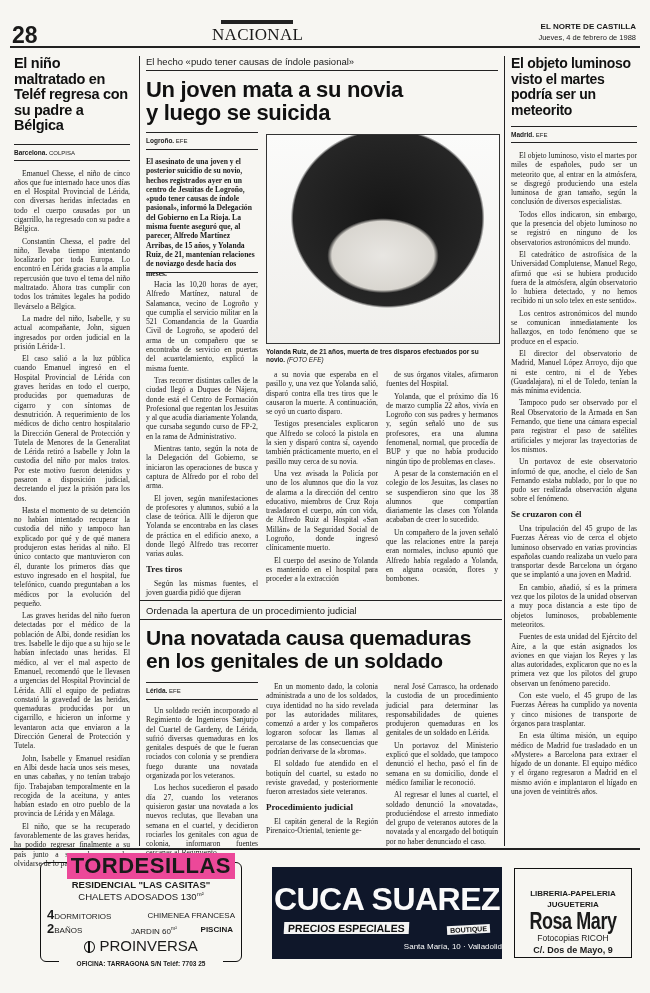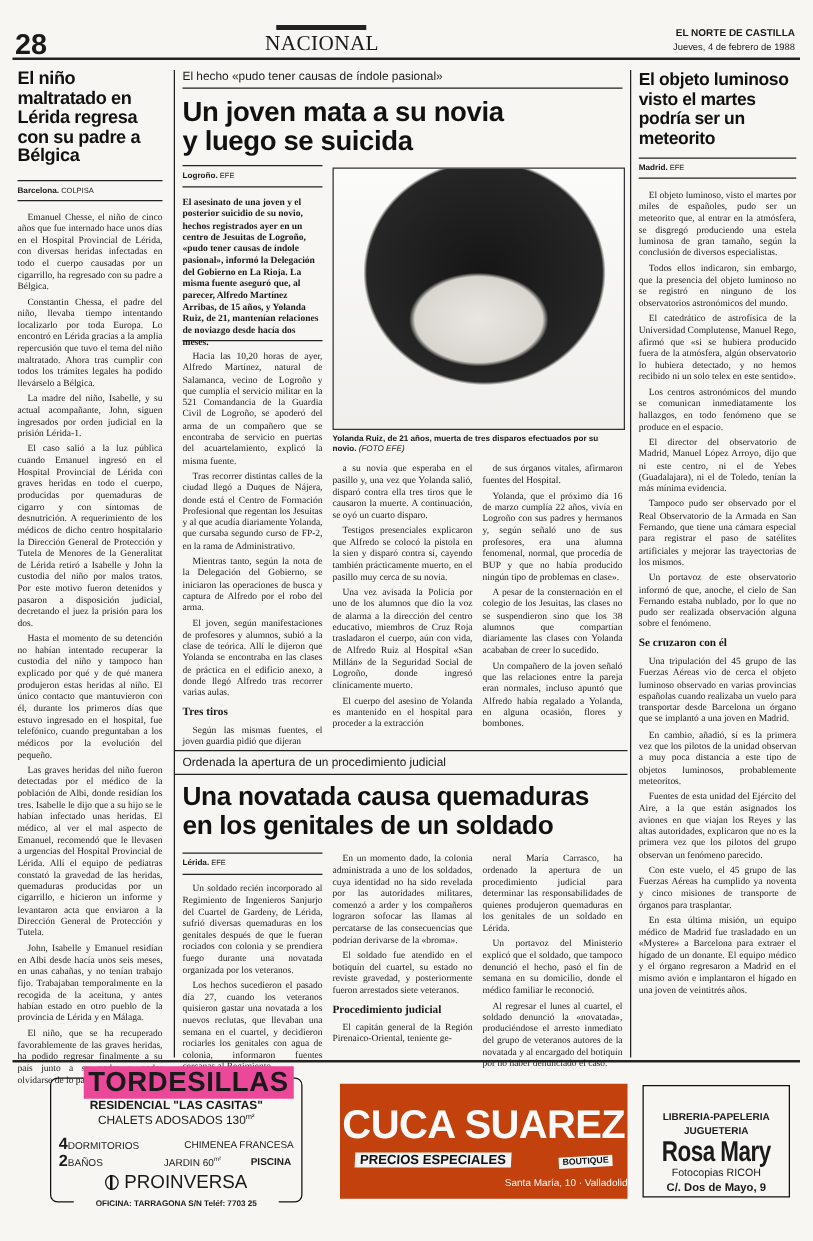--- a/index.html
+++ b/index.html
@@ -23,21 +23,21 @@
 <body>
 
 <div class="abs sans" style="left:12px;top:22px;font-size:23px;font-weight:bold;">28</div>
 <div class="abs" style="left:221px;top:20px;width:72px;height:4px;background:#222;"></div>
 <div class="abs serif" style="left:212px;top:25px;font-size:17px;letter-spacing:0.3px;">NACIONAL</div>
 <div class="abs sans" style="right:14px;top:22px;font-size:8px;font-weight:bold;">EL NORTE DE CASTILLA</div>
 <div class="abs sans" style="right:14px;top:33px;font-size:7.5px;">Jueves, 4 de febrero de 1988</div>
 <div class="rule" style="left:10px;top:46px;width:630px;height:1.5px;"></div>
 
 <div class="abs" style="left:14px;top:56px;width:116px;">
-  <div class="headline" style="font-size:14.5px;line-height:15.5px;">El niño maltratado en Lérida regresa con su padre a Bélgica</div>
+  <div class="headline" style="font-size:14.5px;line-height:15.5px;">El niño maltratado en Teléf regresa con su padre a Bélgica</div>
   <div style="border-top:1px solid #222;margin-top:10px;"></div>
   <div class="byline" style="margin:4px 0 4px 0;"><b>Barcelona.</b> <span>COLPISA</span></div>
   <div style="border-top:1px solid #222;margin-bottom:8px;"></div>
   <div class="body-text">
     <p>Emanuel Chesse, el niño de cinco años que fue internado hace unos días en el Hospital Provincial de Lérida, con diversas heridas infectadas en todo el cuerpo causadas por un cigarrillo, ha regresado con su padre a Bélgica.</p>
     <p>Constantin Chessa, el padre del niño, llevaba tiempo intentando localizarlo por toda Europa. Lo encontró en Lérida gracias a la amplia repercusión que tuvo el tema del niño maltratado. Ahora tras cumplir con todos los trámites legales ha podido llevárselo a Bélgica.</p>
     <p>La madre del niño, Isabelle, y su actual acompañante, John, siguen ingresados por orden judicial en la prisión Lérida-1.</p>
     <p>El caso salió a la luz pública cuando Emanuel ingresó en el Hospital Provincial de Lérida con graves heridas en todo el cuerpo, producidas por quemaduras de cigarro y con síntomas de desnutrición. A requerimiento de los médicos de dicho centro hospitalario la Dirección General de Protección y Tutela de Menores de la Generalitat de Lérida retiró a Isabelle y John la custodia del niño por malos tratos. Por este motivo fueron detenidos y pasaron a disposición judicial, decretando el juez la prisión para los dos.</p>
     <p>Hasta el momento de su detención no habían intentado recuperar la custodia del niño y tampoco han explicado por qué y de qué manera produjeron estas heridas al niño. El único contacto que mantuvieron con él, durante los primeros días que estuvo ingresado en el hospital, fue telefónico, cuando preguntaban a los médicos por la evolución del pequeño.</p>
     <p>Las graves heridas del niño fueron detectadas por el médico de la población de Albi, donde residían los tres. Isabelle le dijo que a su hijo se le habían infectado unas heridas. El médico, al ver el mal aspecto de Emanuel, recomendó que le llevasen a urgencias del Hospital Provincial de Lérida. Allí el equipo de pediatras constató la gravedad de las heridas, quemaduras producidas por un cigarrillo, e hicieron un informe y levantaron acta que enviaron a la Dirección General de Protección y Tutela.</p>
@@ -101,21 +101,21 @@
   <p>Un soldado recién incorporado al Regimiento de Ingenieros Sanjurjo del Cuartel de Gardeny, de Lérida, sufrió diversas quemaduras en los genitales después de que le fueran rociados con colonia y se prendiera fuego durante una novatada organizada por los veteranos.</p>
   <p>Los hechos sucedieron el pasado día 27, cuando los veteranos quisieron gastar una novatada a los nuevos reclutas, que llevaban una semana en el cuartel, y decidieron rociarles los genitales con agua de colonia, informaron fuentes cercanas al Regimiento.</p>
 </div>
 <div class="abs body-text" style="left:266px;top:682px;width:112px;">
   <p>En un momento dado, la colonia administrada a uno de los soldados, cuya identidad no ha sido revelada por las autoridades militares, comenzó a arder y los compañeros lograron sofocar las llamas al percatarse de las consecuencias que podrían derivarse de la «broma».</p>
   <p>El soldado fue atendido en el botiquín del cuartel, su estado no reviste gravedad, y posteriormente fueron arrestados siete veteranos.</p>
   <div class="subhead">Procedimiento judicial</div>
   <p>El capitán general de la Región Pirenaico-Oriental, teniente ge-</p>
 </div>
 <div class="abs body-text" style="left:386px;top:682px;width:112px;">
-  <p>neral María Carrasco, ha ordenado la apertura de un procedimiento judicial para determinar las responsabilidades de quienes produjeron quemaduras en los genitales de un soldado en Lérida.</p>
+  <p>neral José Carrasco, ha ordenado la custodia de un procedimiento judicial para determinar las responsabilidades de quienes produjeron quemaduras en los genitales de un soldado en Lérida.</p>
   <p>Un portavoz del Ministerio explicó que el soldado, que tampoco denunció el hecho, pasó el fin de semana en su domicilio, donde el médico familiar le reconoció.</p>
   <p>Al regresar el lunes al cuartel, el soldado denunció la «novatada», produciéndose el arresto inmediato del grupo de veteranos autores de la novatada y al encargado del botiquín por no haber denunciado el caso.</p>
 </div>
 
 <div class="rule" style="left:504px;top:56px;width:1px;height:790px;"></div>
 
 <div class="abs" style="left:511px;top:56px;width:126px;">
   <div class="headline" style="font-size:14px;line-height:15.5px;font-weight:bold;">El objeto luminoso visto el martes podría ser un meteorito</div>
   <div style="border-top:1px solid #222;margin-top:8px;"></div>
   <div class="byline" style="margin:4px 0 4px 0;"><b>Madrid.</b> <span>EFE</span></div>
@@ -148,21 +148,21 @@
   <div style="position:absolute;top:58px;left:6px;font-size:8px;text-align:left;"><b style="font-size:13px;">2</b><span>BAÑOS</span></div>
   <div style="position:absolute;top:62px;left:90px;font-size:8px;"><span>JARDIN 60</span><sup style="font-size:5px;">m²</sup></div>
   <div style="position:absolute;top:62px;right:8px;font-size:8px;font-weight:bold;">PISCINA</div>
   <div style="position:absolute;top:74px;left:0;right:0;font-size:15px;">
     <span style="display:inline-block;width:9px;height:10px;border:1.5px solid #111;border-radius:50%;vertical-align:middle;position:relative;"><span style="position:absolute;left:3px;top:-1px;width:1.5px;height:12px;background:#111;"></span></span>
     <span>PROINVERSA</span>
   </div>
   <div style="position:absolute;bottom:-6px;left:18px;right:18px;background:#f7f6f2;font-size:6.5px;font-weight:bold;">OFICINA: TARRAGONA S/N Teléf: 7703 25</div>
 </div>
 
-<div class="abs sans" style="left:272px;top:867px;width:230px;height:92px;background:#c2410c;color:#fafafa;">
+<div class="abs sans" style="left:272px;top:867px;width:230px;height:92px;background:#0f172a;color:#fafafa;">
   <div style="position:absolute;top:14px;left:0;right:0;text-align:center;font-size:32px;font-weight:bold;letter-spacing:-0.5px;">CUCA SUAREZ</div>
   <div style="position:absolute;top:55px;left:12px;background:#f3f3f3;color:#111;font-size:10.5px;font-weight:bold;padding:0 4px;transform:skewX(-3deg);">PRECIOS ESPECIALES</div>
   <div style="position:absolute;top:58px;right:12px;background:#f3f3f3;color:#111;font-size:7px;font-weight:bold;padding:1px 3px;transform:rotate(-3deg);">BOUTIQUE</div>
   <div style="position:absolute;top:75px;left:0;right:0;text-align:right;font-size:8px;">Santa María, 10 · Valladolid</div>
 </div>
 
 <div class="abs sans" style="left:514px;top:868px;width:116px;height:88px;border:1.5px solid #111;text-align:center;">
   <div style="font-size:8px;font-weight:bold;margin-top:20px;">LIBRERIA-PAPELERIA</div>
   <div style="font-size:8px;font-weight:bold;margin-top:2px;">JUGUETERIA</div>
   <div style="font-size:23px;font-weight:bold;line-height:24px;transform:scaleX(0.78);letter-spacing:-0.5px;">Rosa Mary</div>

